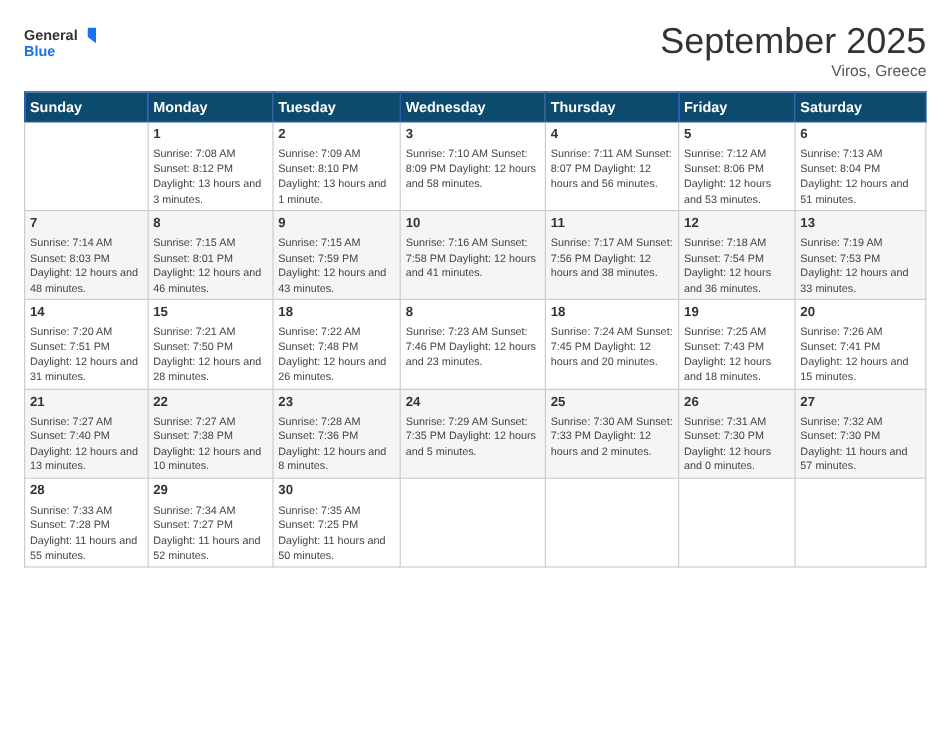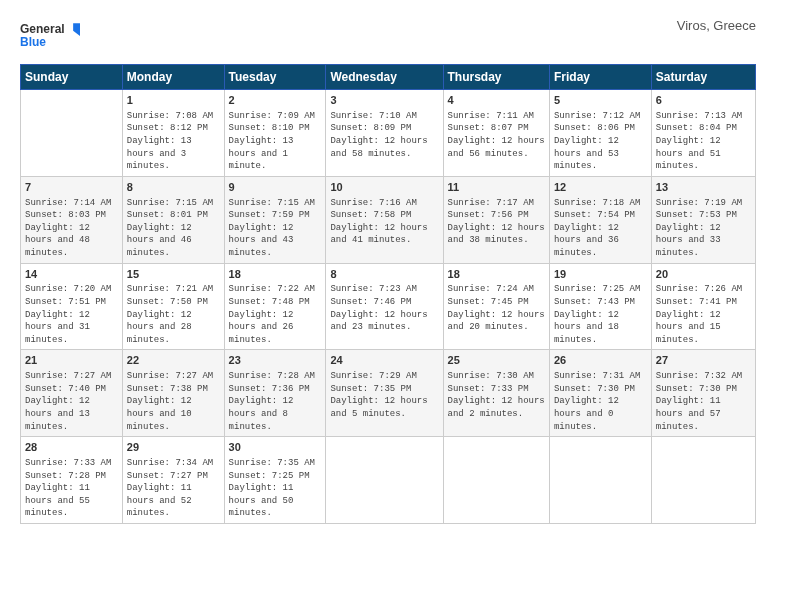--- a/index.html
+++ b/index.html
@@ -6,21 +6,21 @@
     body {
       font-family: Arial, sans-serif;
       background: #fff;
       width: 792px;
       height: 612px;
       overflow: hidden;
     }
     .page {
       width: 792px;
       height: 612px;
-      padding: 18px 36px 10px 20px;
+      padding: 18px 20px 10px 20px;
       background: #fff;
     }
     .header {
       display: flex;
       justify-content: space-between;
       align-items: flex-start;
       margin-bottom: 10px;
     }
     .logo {
       display: flex;
@@ -72,39 +72,39 @@
     .day-num {
       font-weight: bold;
       font-size: 11px;
       display: block;
       margin-bottom: 2px;
     }
     .cell-content {
       font-size: 9px;
       color: #444;
       line-height: 1.4;
-      font-family: Liberation Mono, monospace;
     }
     td.empty {
       background: #fff !important;
     }
   </style>
 </head>
 <body>
 
 <div class="page">
   <div class="header">
     <div class="logo">
     <svg width="60" height="36" viewBox="0 0 70 36" xmlns="http://www.w3.org/2000/svg">
       <text x="0" y="15" font-size="14" font-weight="bold" fill="#333" font-family="Arial">General</text>
       <text x="0" y="30" font-size="14" font-weight="bold" fill="#1a73e8" font-family="Arial">Blue</text>
       <polygon points="62,3 70,3 70,18 62,12" fill="#1a73e8"></polygon>
     </svg>
   </div>
     <div class="title-block">
+      <div class="main-title">September 2025</div>
       <div class="subtitle">Viros, Greece</div>
     </div>
   </div>
 
   <table>
     <thead>
       <tr>
       <th>Sunday</th>
           <th>Monday</th>
           <th>Tuesday</th>

